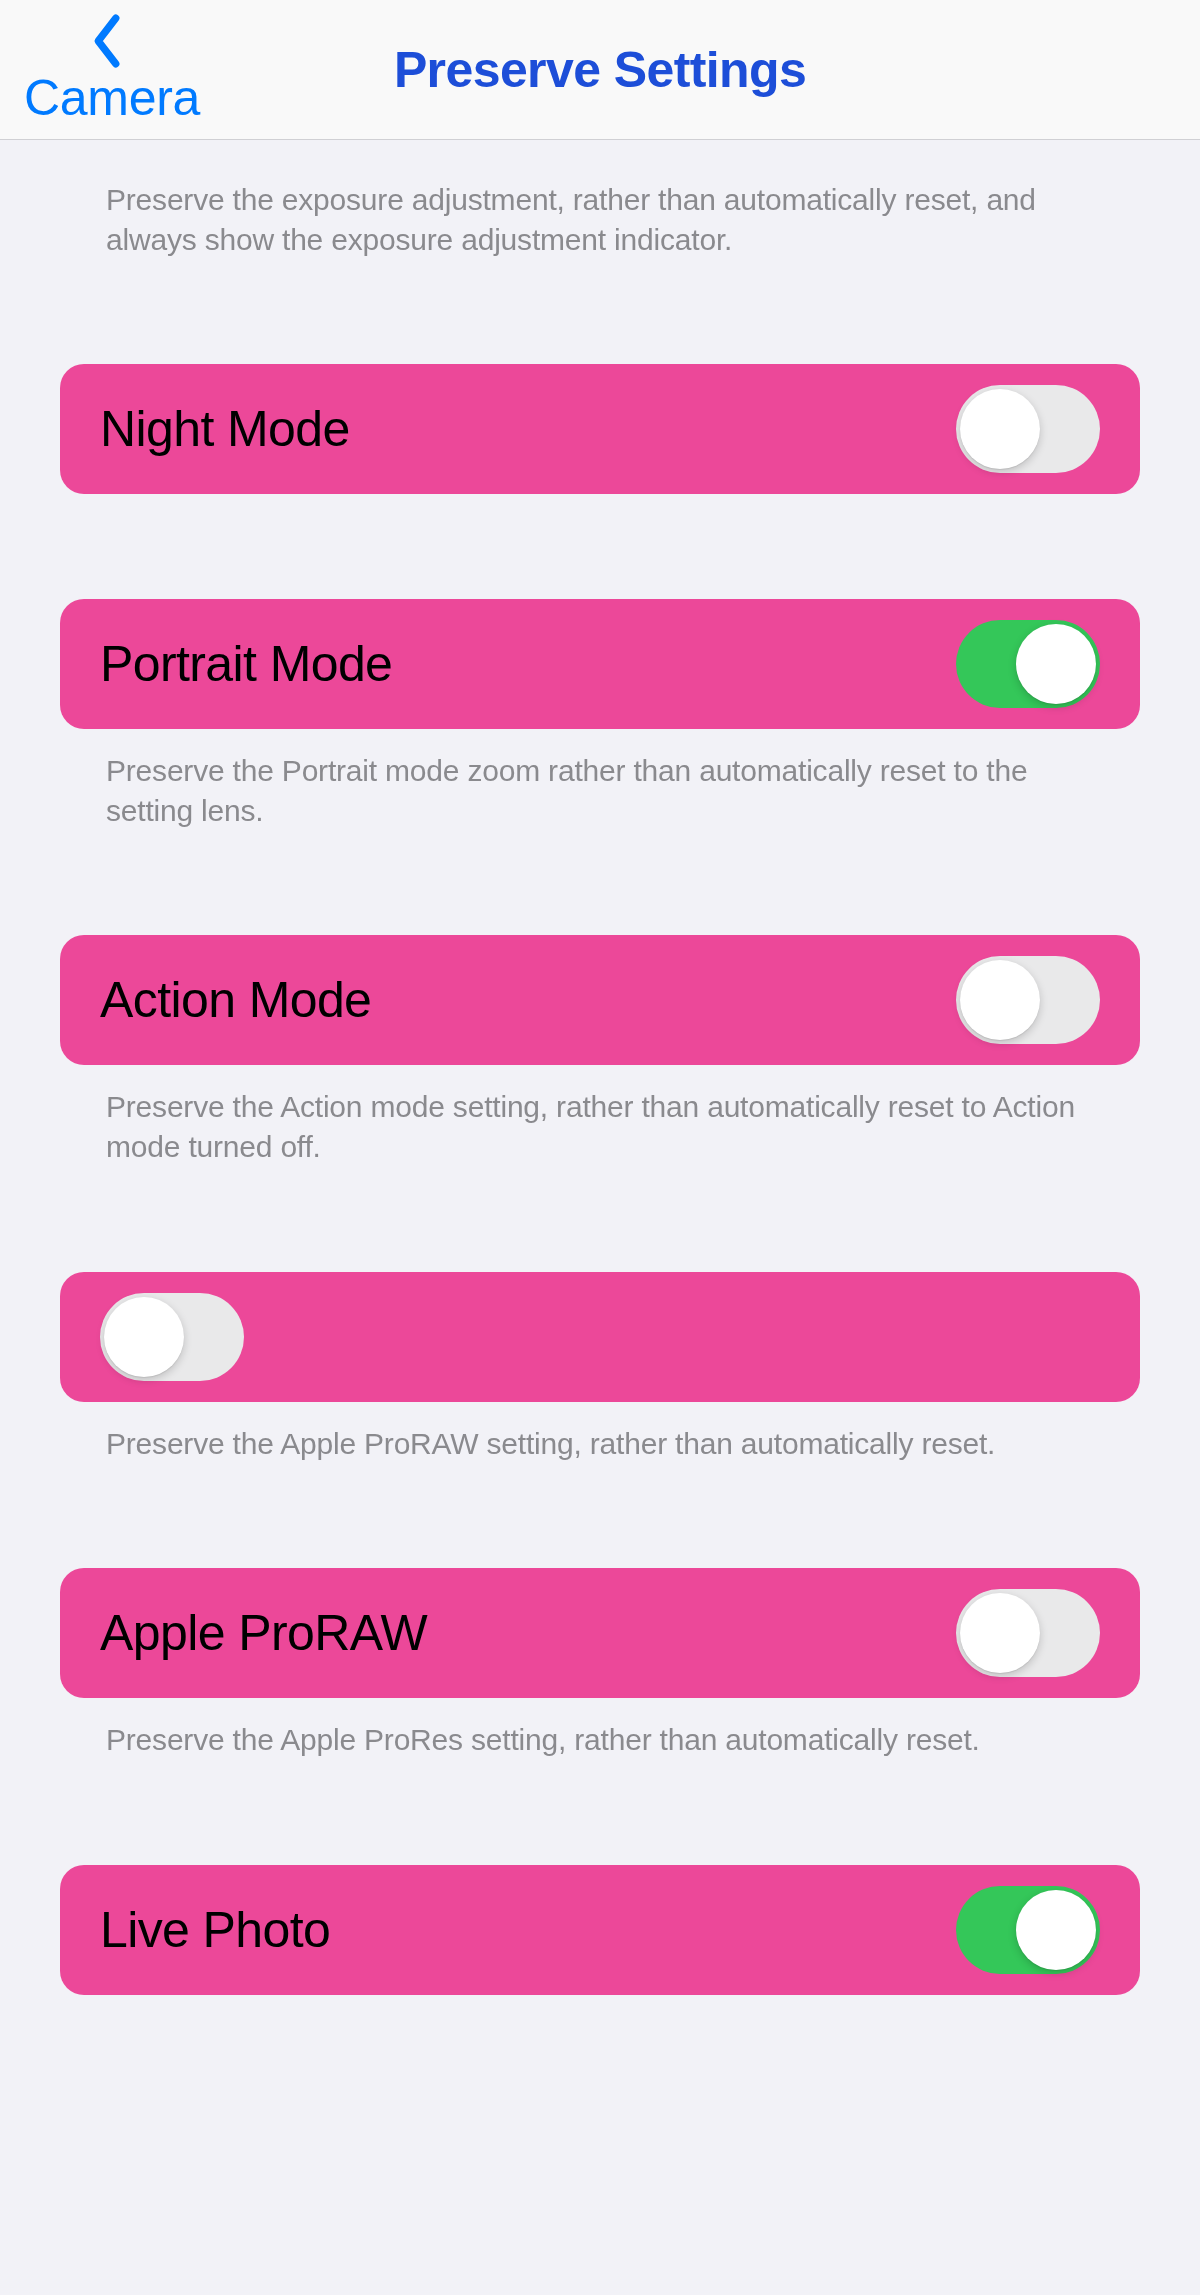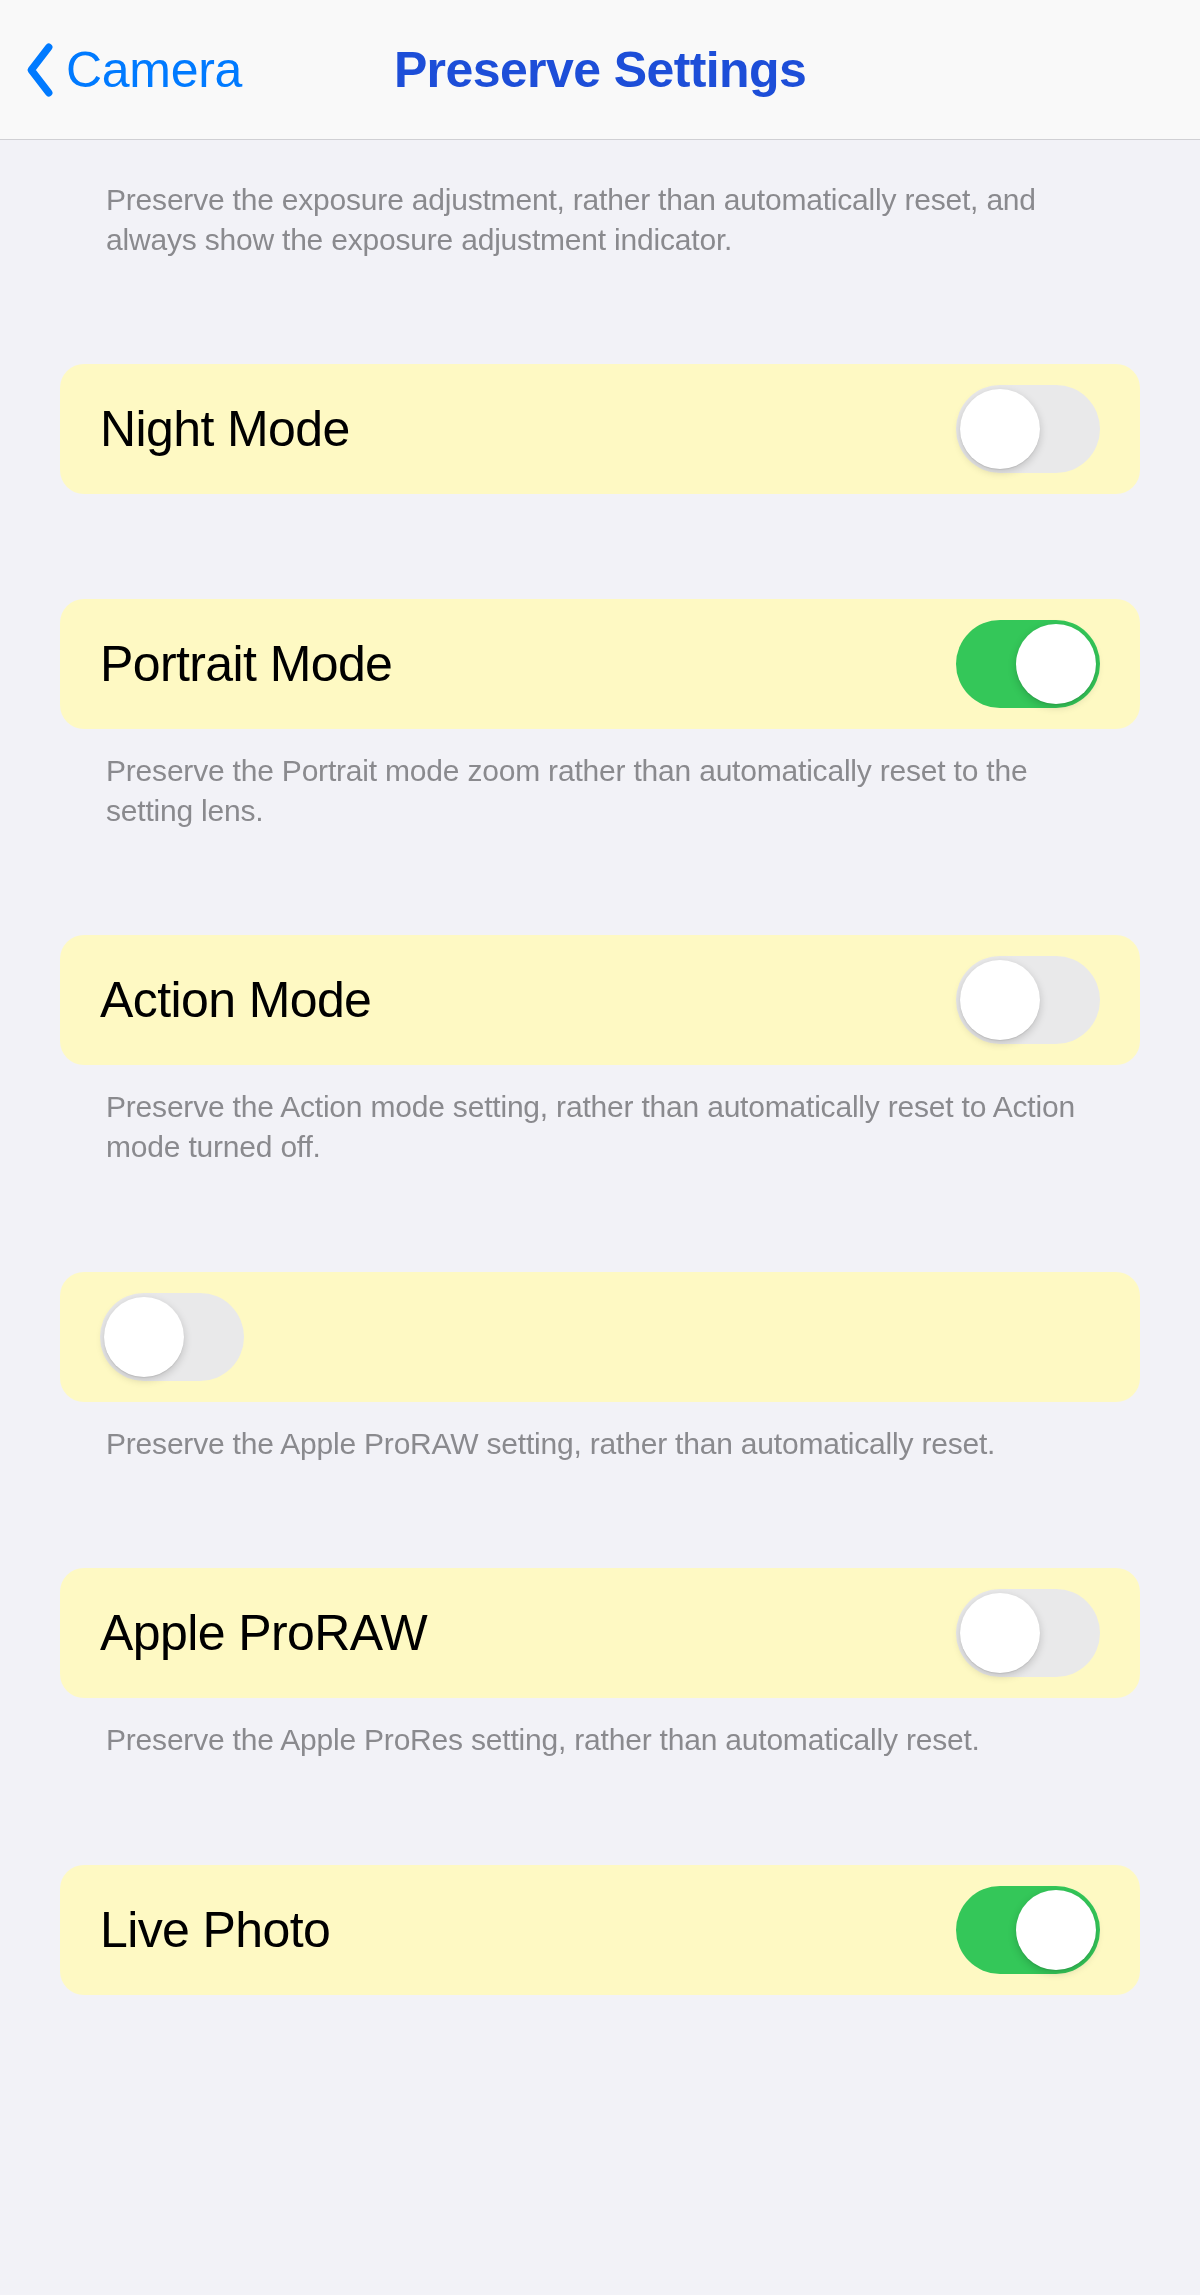--- a/index.html
+++ b/index.html
@@ -35,20 +35,21 @@
     
     .back-button {
       display: flex;
       align-items: center;
       color: #007aff;
       font-size: 50px;
       font-weight: 400;
       letter-spacing: -0.3px;
       cursor: pointer;
       z-index: 2;
+      flex-direction: column;
     }
     
     .back-button svg {
       width: 32px;
       height: 56px;
       margin-right: 10px;
     }
     
     .nav-title {
       position: absolute;
@@ -77,21 +78,21 @@
     
     .group {
       margin-top: 105px;
     }
     
     .group.first {
       margin-top: 18px;
     }
     
     .cell {
-      background: #fef9c3;
+      background: #ec4899;
       border-radius: 24px;
       padding: 0 40px;
       height: 130px;
       display: flex;
       align-items: center;
       justify-content: space-between;
     }
     
     .cell-label {
       font-size: 50px;

